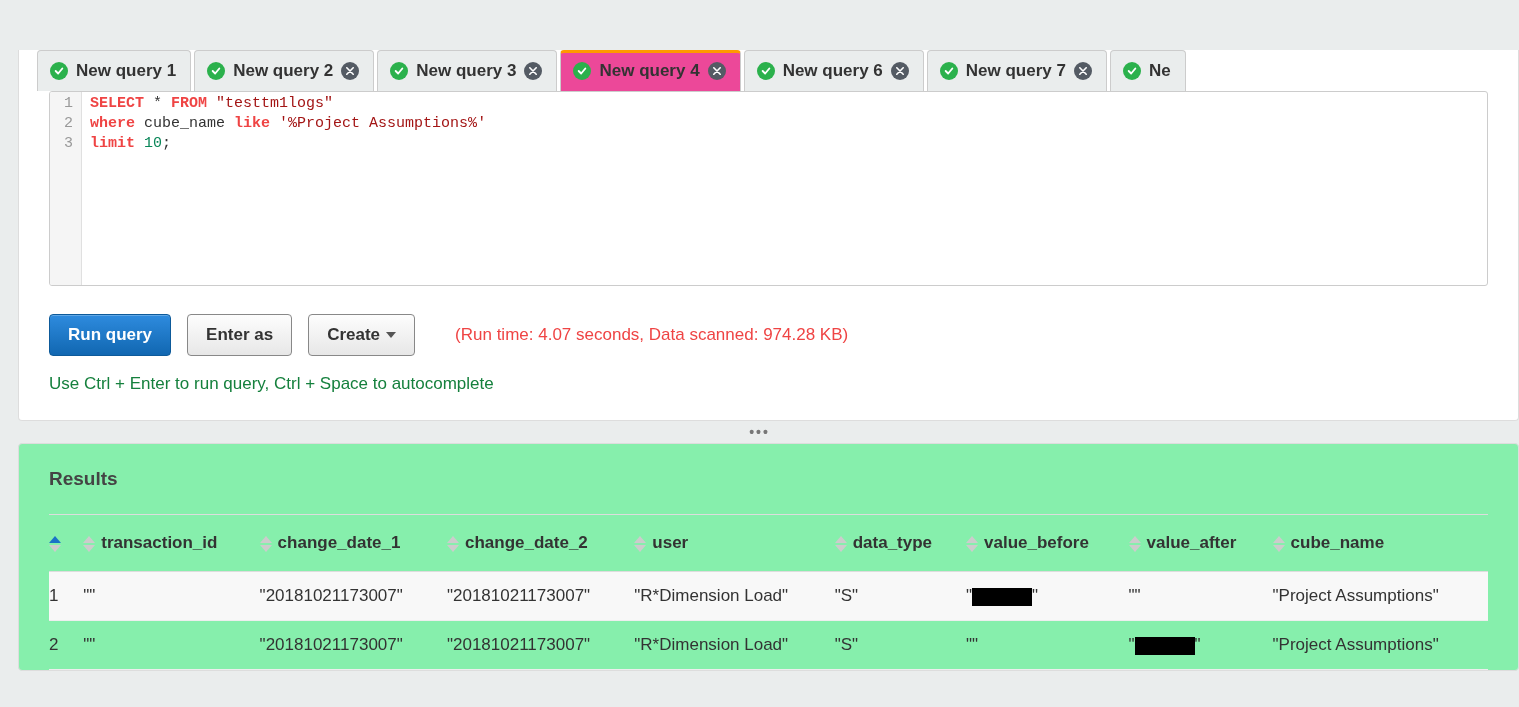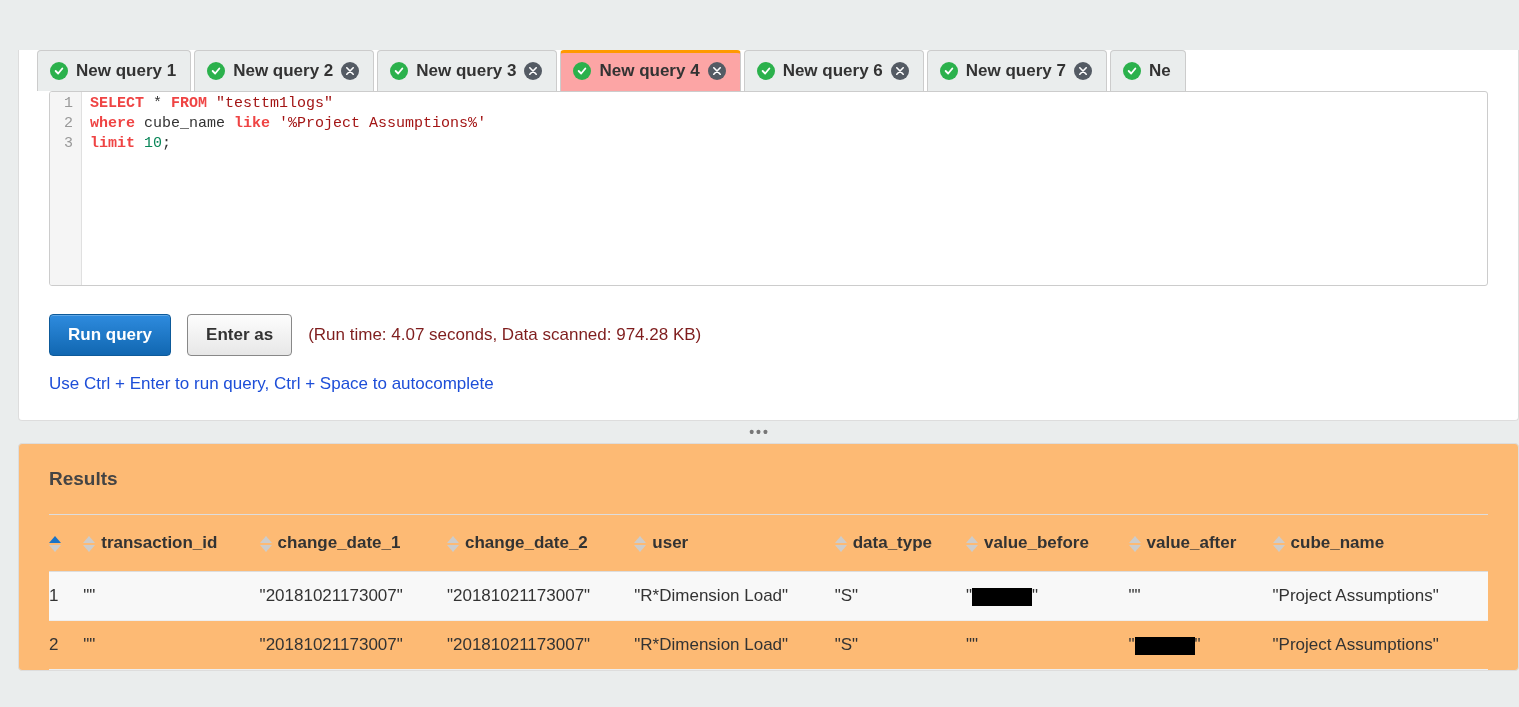--- a/index.html
+++ b/index.html
@@ -33,21 +33,21 @@
   background: #eaeded;
   border: 1px solid #ccc;
   border-bottom: none;
   border-radius: 4px 4px 0 0;
   cursor: pointer;
   position: relative;
   white-space: nowrap;
   flex-shrink: 0;
 }
 .tab.active {
-  background: #fca5a5;
+  background: #ec4899;
   border-top: 3px solid #ff9900;
   padding-top: 8px;
   border-bottom: 1px solid #fff;
   margin-bottom: -1px;
 }
 .tab .label {
   font-weight: 700;
   font-size: 17px;
   color: #333;
 }
@@ -132,43 +132,44 @@
   color: #fff;
   box-shadow: inset 0 1px 0 rgba(255,255,255,0.25);
 }
 .caret-down {
   width: 0; height: 0;
   border-left: 5px solid transparent;
   border-right: 5px solid transparent;
   border-top: 6px solid #555;
 }
 .runinfo {
-  color: #7f1d1d;
+  color: #ef4444;
   font-size: 17px;
+  margin-left: 24px;
 }
 .hint {
-  color: #1d4ed8;
+  color: #15803d;
   font-size: 17px;
   padding: 8px 30px 26px 30px;
 }
 
 .splitter {
   height: 22px;
   display: flex;
   align-items: center;
   justify-content: center;
   color: #777;
   font-weight: 700;
   letter-spacing: 2px;
   cursor: row-resize;
   user-select: none;
 }
 
 .results-panel {
-  background: #fdba74;
+  background: #86efac;
   margin: 0 0 0 18px;
   border: 1px solid #ddd;
   border-radius: 4px;
   padding: 24px 30px 0 30px;
 }
 .results-title {
   font-size: 19px;
   font-weight: 700;
   color: #444;
   padding-bottom: 24px;
@@ -309,20 +310,24 @@
         <div>1</div>
         <div>2</div>
         <div>3</div>
       </div>
     <div class="code" id="code"><div><span class="kw">SELECT</span><span class="op"> * </span><span class="kw">FROM</span><span class="op"> </span><span class="str">"testtm1logs"</span></div><div><span class="kw">where</span><span class="op"> cube_name </span><span class="kw">like</span><span class="op"> </span><span class="str">'%Project Assumptions%'</span></div><div><span class="kw">limit</span><span class="op"> </span><span class="num">10</span><span class="op">;</span></div></div>
   </div>
 
   <div class="controls">
     <button class="btn primary">Run query</button>
     <button class="btn">Enter as</button>
+    <button class="btn">
+      <span>Create</span>
+      <span class="caret-down"></span>
+    </button>
     <span class="runinfo">(Run time: 4.07 seconds, Data scanned: 974.28 KB)</span>
   </div>
   <div class="hint">Use Ctrl + Enter to run query, Ctrl + Space to autocomplete</div>
 </div>
 
 <div class="splitter">•••</div>
 
 <div class="results-panel">
   <div class="results-title">Results</div>
   <table class="results-table">

